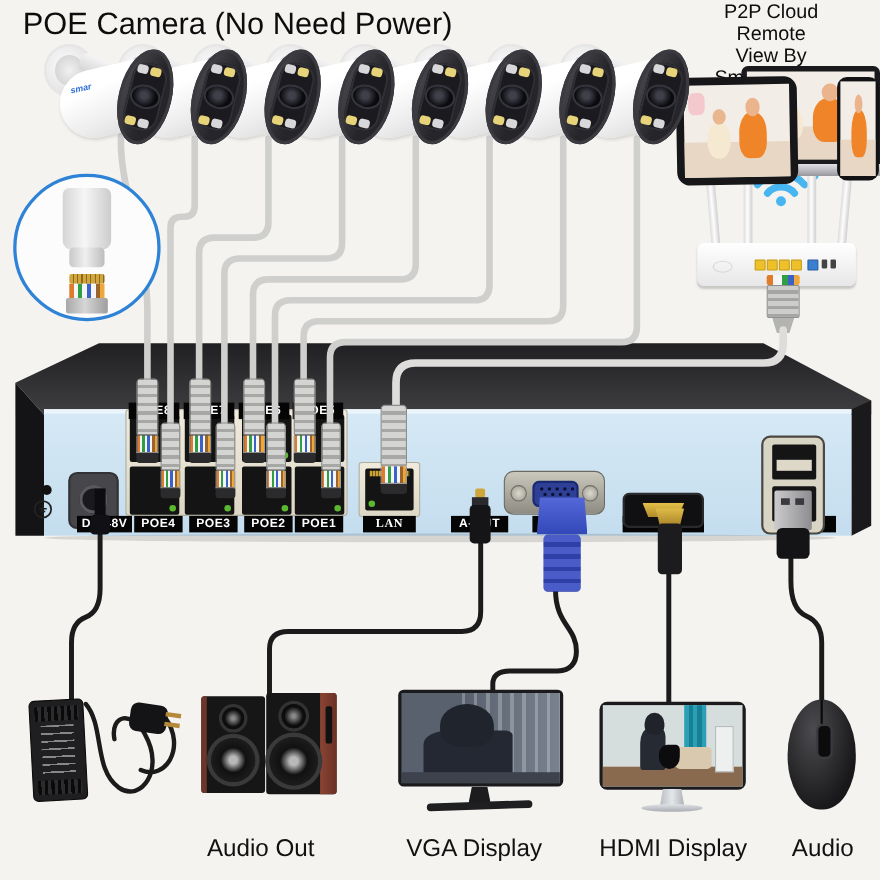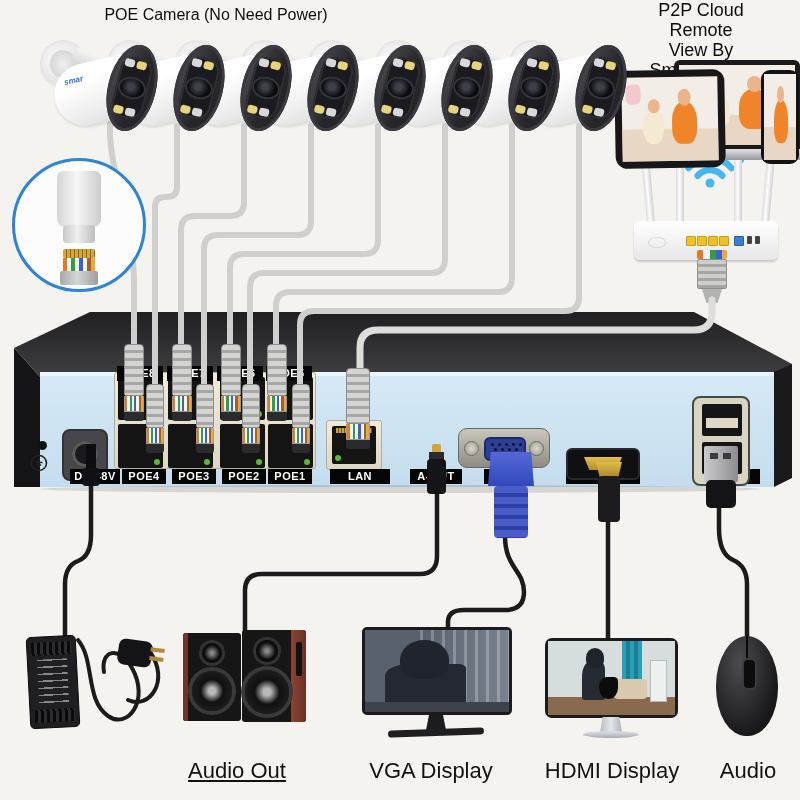--- a/index.html
+++ b/index.html
@@ -2,21 +2,21 @@
 <html><head>
 <meta charset="utf-8">
 <style>
   html,body{margin:0;padding:0;background:#e9e9e7;}
   .stage{position:relative;width:800px;height:800px;background:#f4f3f0;overflow:hidden;
          font-family:"Liberation Sans",sans-serif;color:#141414;}
   .abs{position:absolute;}
 
   
   .title-cam{position:absolute;left:216px;top:6px;transform:translateX(-50%);
-             font-size:16px;color:#0d0d0d;white-space:nowrap;}
+             font-size:28px;color:#0d0d0d;white-space:nowrap;}
   .title-remote{position:absolute;left:701px;top:0px;transform:translateX(-50%);
                 font-size:18px;line-height:20px;text-align:center;white-space:pre-line;color:#0d0d0d;}
 
   
   .cam{position:absolute;width:122px;height:118px;top:34px;}
   .cam .mount{position:absolute;left:2px;top:6px;width:46px;height:48px;border-radius:50%;
       background:radial-gradient(circle at 40% 40%,#fbfbfb,#d7d7d7);box-shadow:inset 0 0 0 2px #e6e6e6;}
   .cam .mount::after{content:'';position:absolute;left:10px;top:10px;width:26px;height:28px;border-radius:50%;
       background:radial-gradient(#f0f0f0,#cccccc);}
   .cam .arm{position:absolute;left:34px;top:18px;width:28px;height:16px;border-radius:4px;
@@ -455,21 +455,21 @@
   <div class="plabel" style="left:117px;top:366px;width:46px;">POE8</div>
   <div class="plabel" style="left:167px;top:366px;width:46px;">POE7</div>
   <div class="plabel" style="left:217px;top:366px;width:46px;">POE6</div>
   <div class="plabel" style="left:266px;top:366px;width:46px;">POE5</div>
 
   <div class="plabel" style="left:70px;top:469px;width:50px;">DC 48V</div>
   <div class="plabel" style="left:122px;top:469px;width:44px;">POE4</div>
   <div class="plabel" style="left:172px;top:469px;width:44px;">POE3</div>
   <div class="plabel" style="left:222px;top:469px;width:44px;">POE2</div>
   <div class="plabel" style="left:268px;top:469px;width:44px;">POE1</div>
-  <div class="plabel" style="left:330px;top:469px;width:60px;">LAN</div>
+  <div class="plabel" style="left:330px;top:469px;width:48px;font-family:Liberation Serif, serif;">LAN</div>
   <div class="plabel" style="left:410px;top:469px;width:52px;">A-OUT</div>
   <div class="plabel" style="left:484px;top:469px;width:42px;">VGA</div>
   <div class="plabel" style="left:566px;top:469px;width:74px;">HDMI OUT</div>
   <div class="plabel" style="left:706px;top:469px;width:54px;">USB</div>
 
   <div class="rj45" style="left:124px;top:344px;width:20px;">
       <div class="rib" style="height:52px;"></div>
       <div class="wires"></div>
       <div class="tip"></div>
     </div>
@@ -604,18 +604,18 @@
       </div>
   </div>
   <div class="stand-neck" style="left:600px;top:717px;width:22px;height:15px;background:linear-gradient(90deg,#b9bdc2,#e4e7ea,#aeb2b7);clip-path:polygon(12% 0,88% 0,100% 100%,0 100%);"></div>
   <div class="stand-base" style="left:583px;top:731px;width:56px;height:7px;background:linear-gradient(#dfe2e5,#a9adb2);border-radius:50%;"></div>
 
   <div class="mouse">
       <div class="seam"></div>
       <div class="wheel"></div>
     </div>
 
-  <div class="flabel" style="left:237px;text-decoration:underline;">Audio Out</div>
+  <div class="flabel" style="left:237px;">Audio Out</div>
   <div class="flabel" style="left:612px;">HDMI Display</div>
   <div class="flabel" style="left:431px;">VGA Display</div>
   <div class="flabel" style="left:748px;">Audio</div>
 
 </div>
 
 </body></html>

